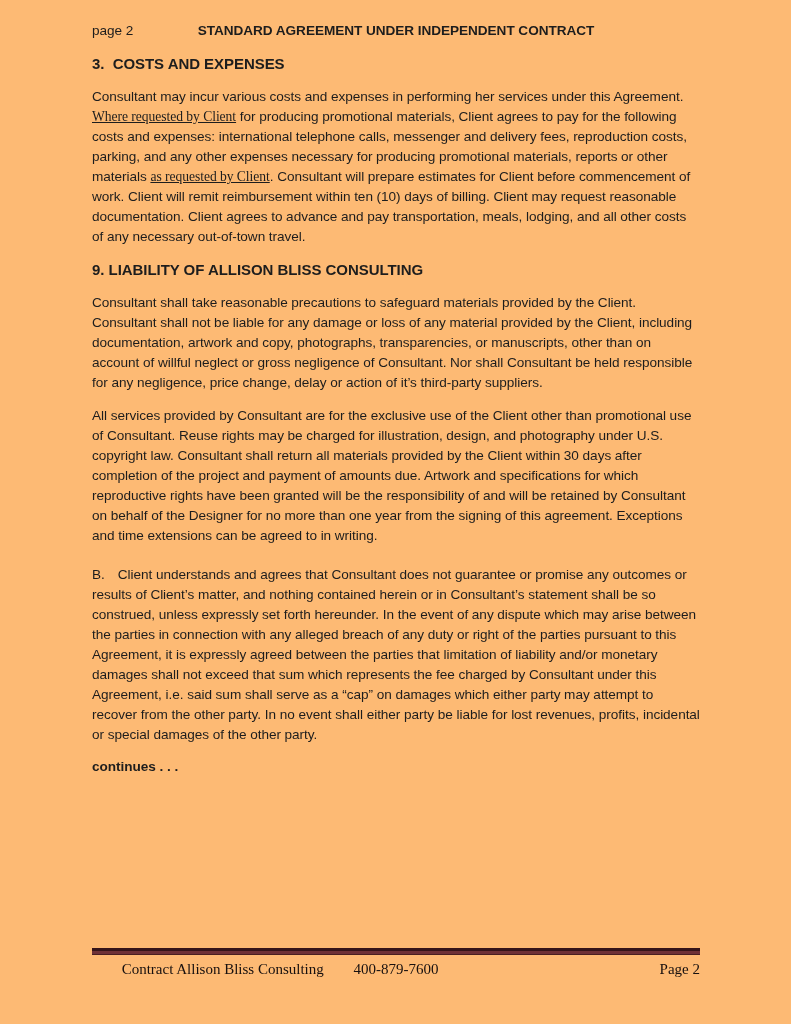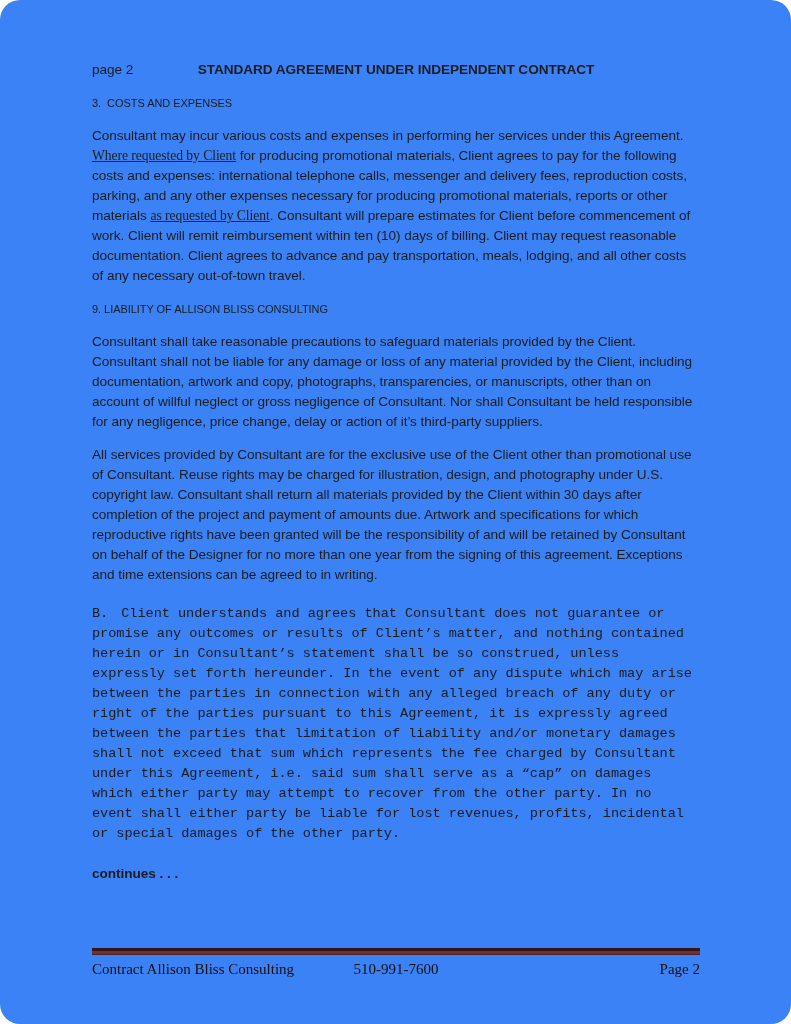--- a/index.html
+++ b/index.html
@@ -1,64 +1,63 @@
 <!DOCTYPE html>
 <html><head>
 <meta charset="utf-8">
 <style>
   html, body { margin: 0; padding: 0; background: #ffffff; }
   .page {
     position: relative;
     width: 791px;
     height: 1024px;
-    background: #3b82f6;
+    background: #fdba74;
     box-sizing: border-box;
-    padding: 60px 91px 0 92px;
+    padding: 21px 91px 0 92px;
     font-family: "Liberation Sans", sans-serif;
     font-size: 13.6px;
     line-height: 20px;
     color: #1d1d1d;
     letter-spacing: -0.05px;
     overflow: hidden;
-    border-radius: 20px;
   }
   .doc-header { position: relative; height: 20px; }
   .doc-header .page-label { position: absolute; left: 0; top: 0; }
   .doc-header .doc-title {
     display: block; width: 100%; text-align: center; font-weight: bold;
   }
   h3.sec-heading {
-    font-size: 11px; font-weight: normal; margin: 13px 0 0 0;
+    font-size: 15px; font-weight: bold; margin: 13px 0 0 0;
     white-space: pre-wrap; line-height: 20px;
   }
   p.body-para { margin: 13px 0 0 0; }
   p.item-para { margin: 13px 0 0 0; }
-  p.item-para.item-b { margin-top: 19px; font-family: Liberation Mono, monospace; }
+  p.item-para.item-b { margin-top: 19px; }
   .item-label { display: inline-block; margin-right: 13px; }
   .u { text-decoration: underline; font-family: Liberation Serif, serif; }
-  p.continues { margin: 20px 0 0 0; font-weight: bold; }
+  p.continues { margin: 12px 0 0 0; font-weight: bold; }
   .doc-footer {
     position: absolute; left: 92px; right: 91px; top: 948px;
   }
   .footer-rule {
     height: 3px;
     background: #6e3136;
     border-top: 3px solid #351519;
     border-bottom: 1px solid #4a2022;
   }
   .footer-row {
     margin-top: 4px;
     display: grid;
     grid-template-columns: 1fr auto 1fr;
     font-family: "Liberation Serif", serif;
     font-size: 15px;
     letter-spacing: 0;
     color: #17100f;
   }
-  .footer-row .f-left  { text-align: left; }
+  .footer-row .f-left  { text-align: center; }
   .footer-row .f-center{ text-align: center; }
   .footer-row .f-right { text-align: right; }
 </style>
 </head>
 <body>
 
 <div class="page">
 
   <div class="doc-header">
     <span class="page-label">page 2</span>
@@ -74,18 +73,18 @@
   <p class="body-para">All services provided by Consultant are for the exclusive use of the Client other than promotional use of Consultant. Reuse rights may be charged for illustration, design, and photography under U.S. copyright law. Consultant shall return all materials provided by the Client within 30 days after completion of the project and payment of amounts due. Artwork and specifications for which reproductive rights have been granted will be the responsibility of and will be retained by Consultant on behalf of the Designer for no more than one year from the signing of this agreement. Exceptions and time extensions can be agreed to in writing.</p>
 
   <p class="item-para item-b"><span class="item-label">B.</span><span>Client understands and agrees that Consultant does not guarantee or promise any outcomes or results of Client’s matter, and nothing contained herein or in Consultant’s statement shall be so construed, unless expressly set forth hereunder. In the event of any dispute which may arise between the parties in connection with any alleged breach of any duty or right of the parties pursuant to this Agreement, it is expressly agreed between the parties that limitation of liability and/or monetary damages shall not exceed that sum which represents the fee charged by Consultant under this Agreement, i.e. said sum shall serve as a “cap” on damages which either party may attempt to recover from the other party. In no event shall either party be liable for lost revenues, profits, incidental or special damages of the other party.</span></p>
 
   <p class="continues">continues . . .</p>
 
   <div class="doc-footer">
     <div class="footer-rule"></div>
     <div class="footer-row">
       <span class="f-left">Contract Allison Bliss Consulting</span>
-      <span class="f-center">510-991-7600</span>
+      <span class="f-center">400-879-7600</span>
       <span class="f-right">Page 2</span>
     </div>
   </div>
 
 </div>
 
 </body></html>

